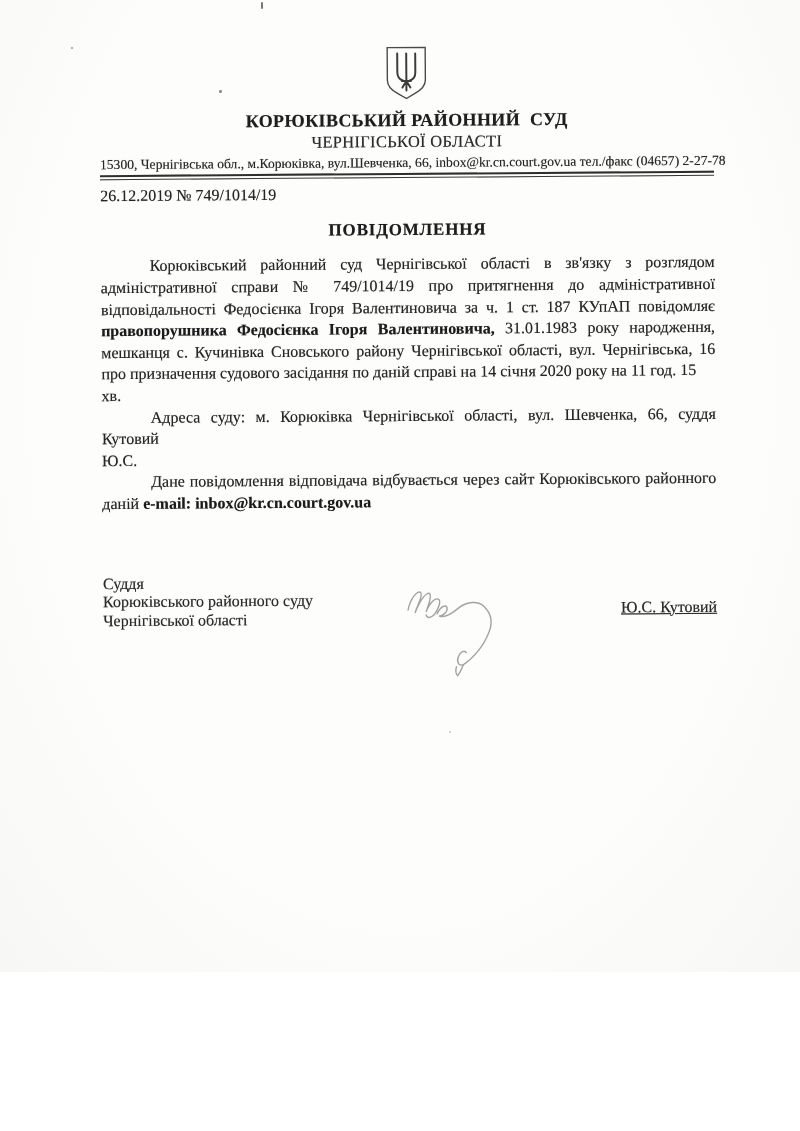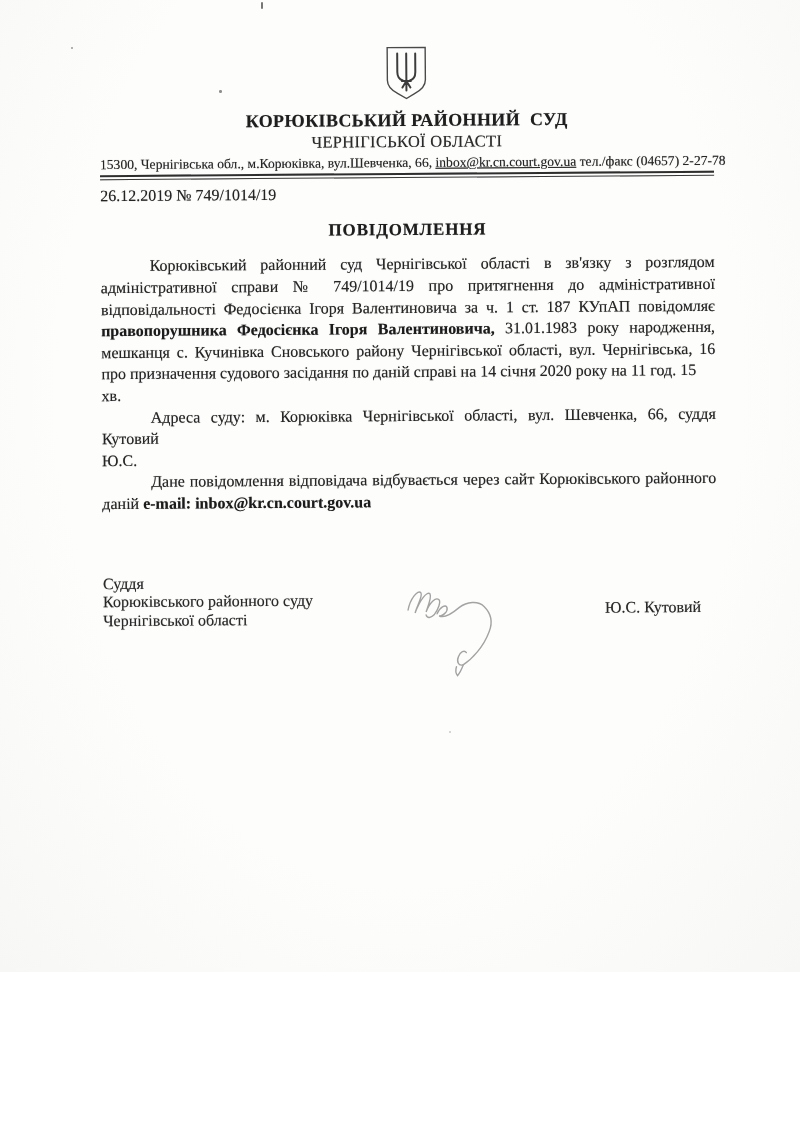--- a/index.html
+++ b/index.html
@@ -46,21 +46,21 @@
     letter-spacing: 0.3px;
     color: #2b2b2b;
   }
   .address-line {
     margin-top: 3px;
     font-size: 13.6px;
     white-space: nowrap;
     text-align: center;
     color: #272727;
   }
-  .address-line .email { text-decoration: underline; }
+  .address-line .email { }
   .double-rule {
     margin-top: 2px;
     height: 2.4px;
     border-top: 2.6px solid #2e2e2e;
     border-bottom: 1.3px solid #383838;
     box-shadow: 0 0 0.6px rgba(40,40,40,0.6);
   }
   .reference-line {
     margin-top: 7px;
     font-size: 16px;
@@ -93,24 +93,25 @@
     display: flex;
     align-items: flex-start;
   }
   .sig-left .sig-line {
     font-size: 16px;
     line-height: 18.8px;
     color: #2a2a2a;
   }
   .sig-right {
     margin-left: auto;
-    margin-right: 16px;
+    margin-right: 0;
     padding-top: 27px;
     font-size: 16px;
     color: #2a2a2a;
+    text-decoration: underline;
   }
   .signature-svg {
     position: absolute;
     left: 296px; top: -12px;
     width: 106px; height: 118px;
     pointer-events: none;
   }
 
   
   .speck { position: absolute; background: #6a6a6a; border-radius: 50%; }

